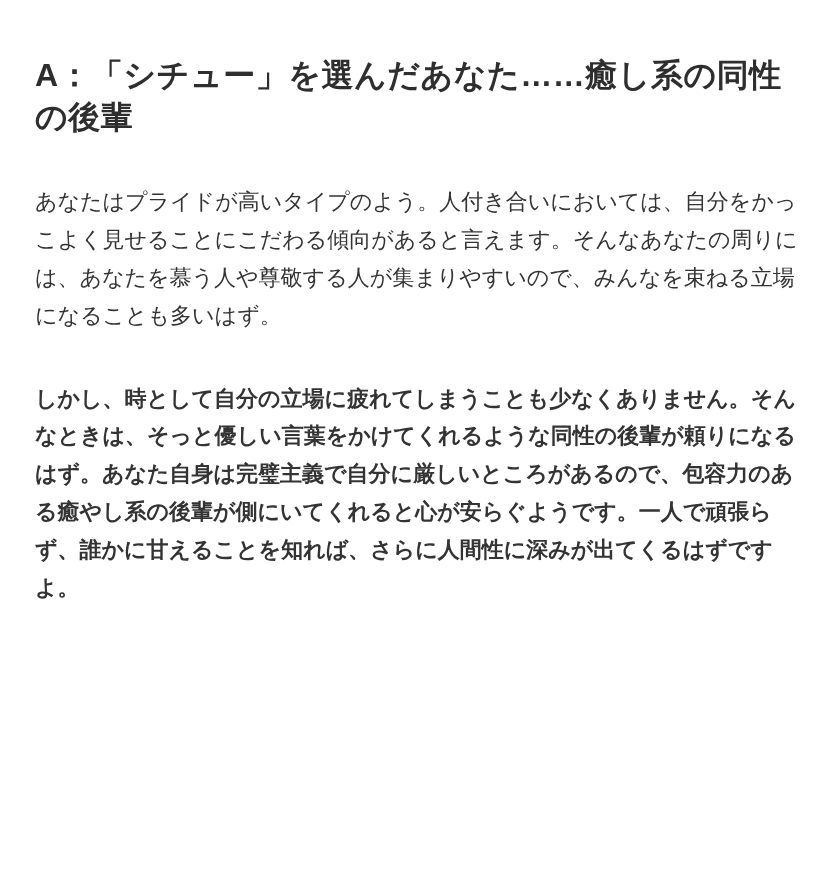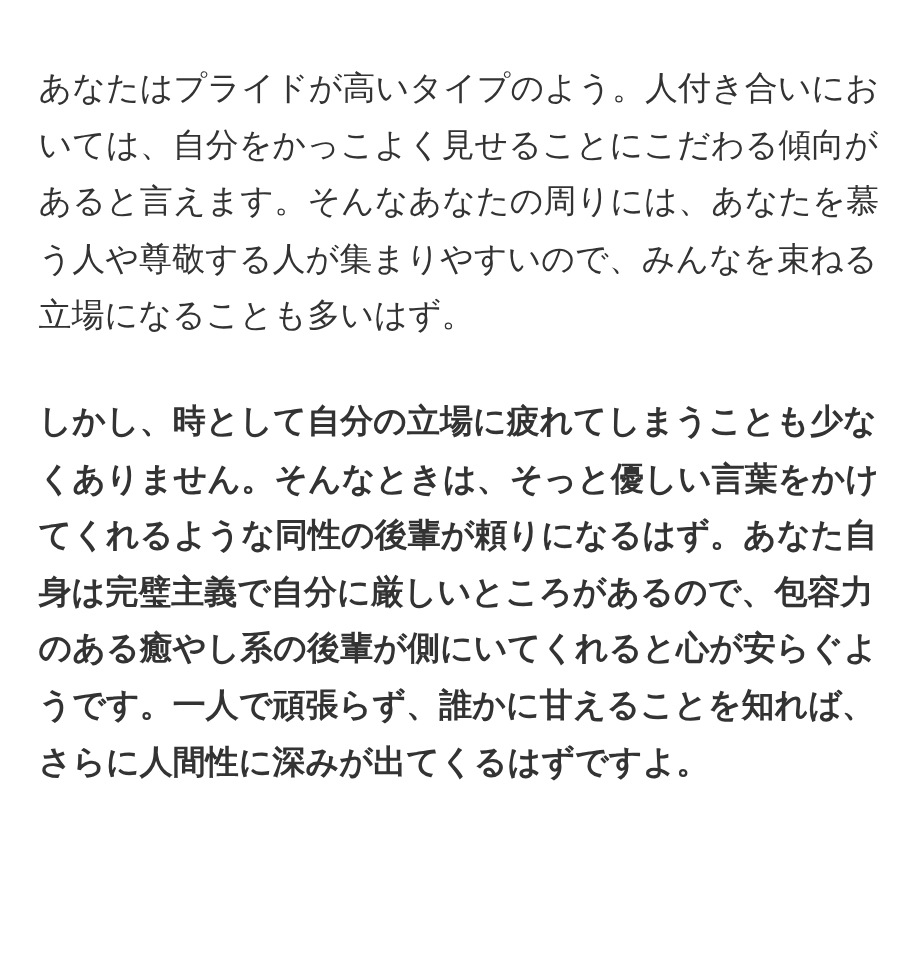--- a/index.html
+++ b/index.html
@@ -23,34 +23,35 @@
   }
   .article-heading {
     font-size: 32px;
     font-weight: 700;
     line-height: 1.3;
     margin: 0 0 45px 0;
     color: #2e2e2e;
     letter-spacing: 0.5px;
   }
   .article-paragraph {
-    font-size: 30px;
+    font-size: 22px;
     font-weight: 400;
     line-height: 1.72;
     margin: 0 0 45px 0;
     text-align: left;
     overflow-wrap: break-word;
     line-break: strict;
   }
   .article-paragraph:last-child {
     margin-bottom: 0;
     font-weight: bold;
   }
 </style>
 </head>
 <body>
 
 <main class="article">
+  <h1 class="article-heading">A：「シチュー」を選んだあなた……癒し系の同性の後輩</h1>
 
   <p class="article-paragraph">あなたはプライドが高いタイプのよう。人付き合いにおいては、自分をかっこよく見せることにこだわる傾向があると言えます。そんなあなたの周りには、あなたを慕う人や尊敬する人が集まりやすいので、みんなを束ねる立場になることも多いはず。</p>
 
   <p class="article-paragraph">しかし、時として自分の立場に疲れてしまうことも少なくありません。そんなときは、そっと優しい言葉をかけてくれるような同性の後輩が頼りになるはず。あなた自身は完璧主義で自分に厳しいところがあるので、包容力のある癒やし系の後輩が側にいてくれると心が安らぐようです。一人で頑張らず、誰かに甘えることを知れば、さらに人間性に深みが出てくるはずですよ。</p>
 </main>
 
 </body></html>

